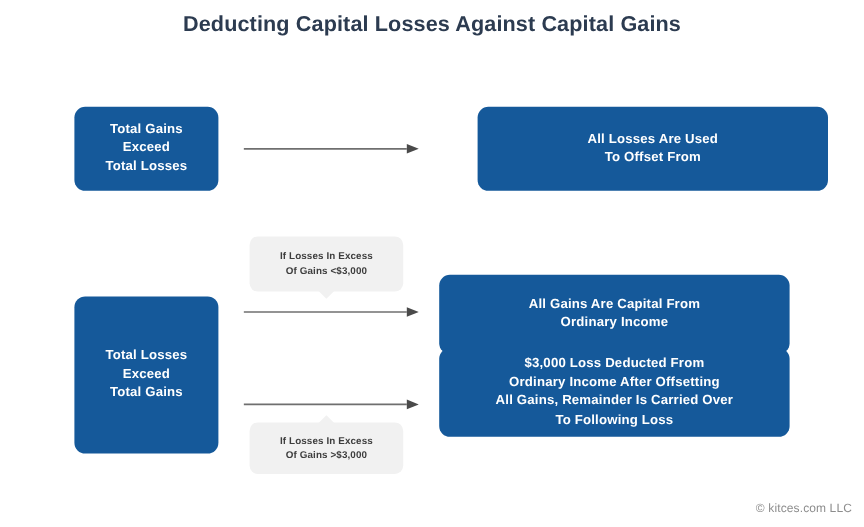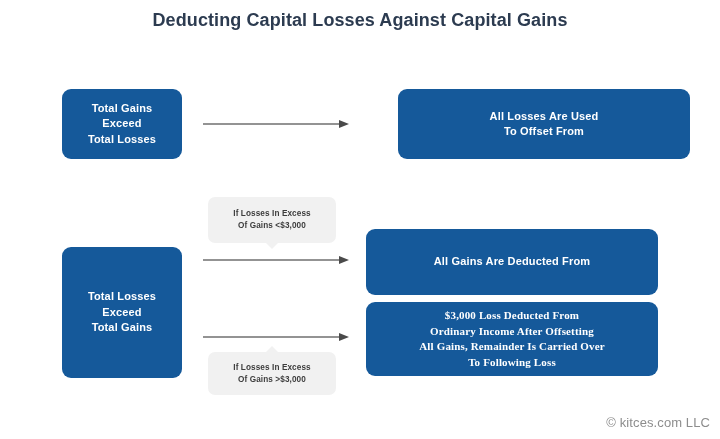--- a/index.html
+++ b/index.html
@@ -61,21 +61,21 @@
   #box-all-losses-offset {
     left: 366px; top: 89px;  width: 292px; height: 70px; margin-left: 32px;
   }
   #box-losses-exceed-gains {
     left: 62px;  top: 247px; width: 120px; height: 131px;
   }
   #box-remaining-losses {
     left: 366px; top: 229px; width: 292px; height: 66px;
   }
   #box-3000-loss {
-    left: 366px; top: 302px; width: 292px; height: 74px; font-family: Liberation Serif, serif;
+    left: 366px; top: 290px; width: 292px; height: 74px;
   }
 
   
   .callout {
     position: absolute;
     background: #f1f1f1;
     border-radius: 7px;
     color: #3d3d3d;
     font-size: 8.2px;
     font-weight: bold;
@@ -126,21 +126,21 @@
   #arrow-row1 { left: 203px; top: 118px; width: 146px; }
   #arrow-row2 { left: 203px; top: 254px; width: 146px; }
   #arrow-row3 { left: 203px; top: 331px; width: 146px; }
 
   
   .credit {
     position: absolute;
     right: 10px;
     bottom: 9px;
     color: #8d8d8d;
-    font-size: 13px;
+    font-size: 10px;
     letter-spacing: 0.1px;
   }
 </style>
 </head>
 <body>
 
 <div id="canvas">
 
   <div class="title">
     <span class="l1">Deducting Capital Losses Against Capital Gains</span>
@@ -182,21 +182,22 @@
     <span class="tail"></span>
   </div>
 
   <svg class="arrow" id="arrow-row2" viewBox="0 0 146 12" preserveAspectRatio="none">
     <line x1="0" y1="6" x2="136" y2="6" stroke="#6f6f6f" stroke-width="1.4"></line>
     <polygon points="136,2 146,6 136,10" fill="#4a4a4a"></polygon>
   </svg>
 
   <div class="bbox" id="box-remaining-losses">
     <span class="inner">
-      <span class="line">All Gains Are Deducted From</span>
+      <span class="line">All Gains Are Capital From</span>
+      <span class="line">Ordinary Income</span>
     </span>
   </div>
 
   <svg class="arrow" id="arrow-row3" viewBox="0 0 146 12" preserveAspectRatio="none">
     <line x1="0" y1="6" x2="136" y2="6" stroke="#6f6f6f" stroke-width="1.4"></line>
     <polygon points="136,2 146,6 136,10" fill="#4a4a4a"></polygon>
   </svg>
 
   <div class="callout" id="callout-over-3000">
     <span class="inner">

